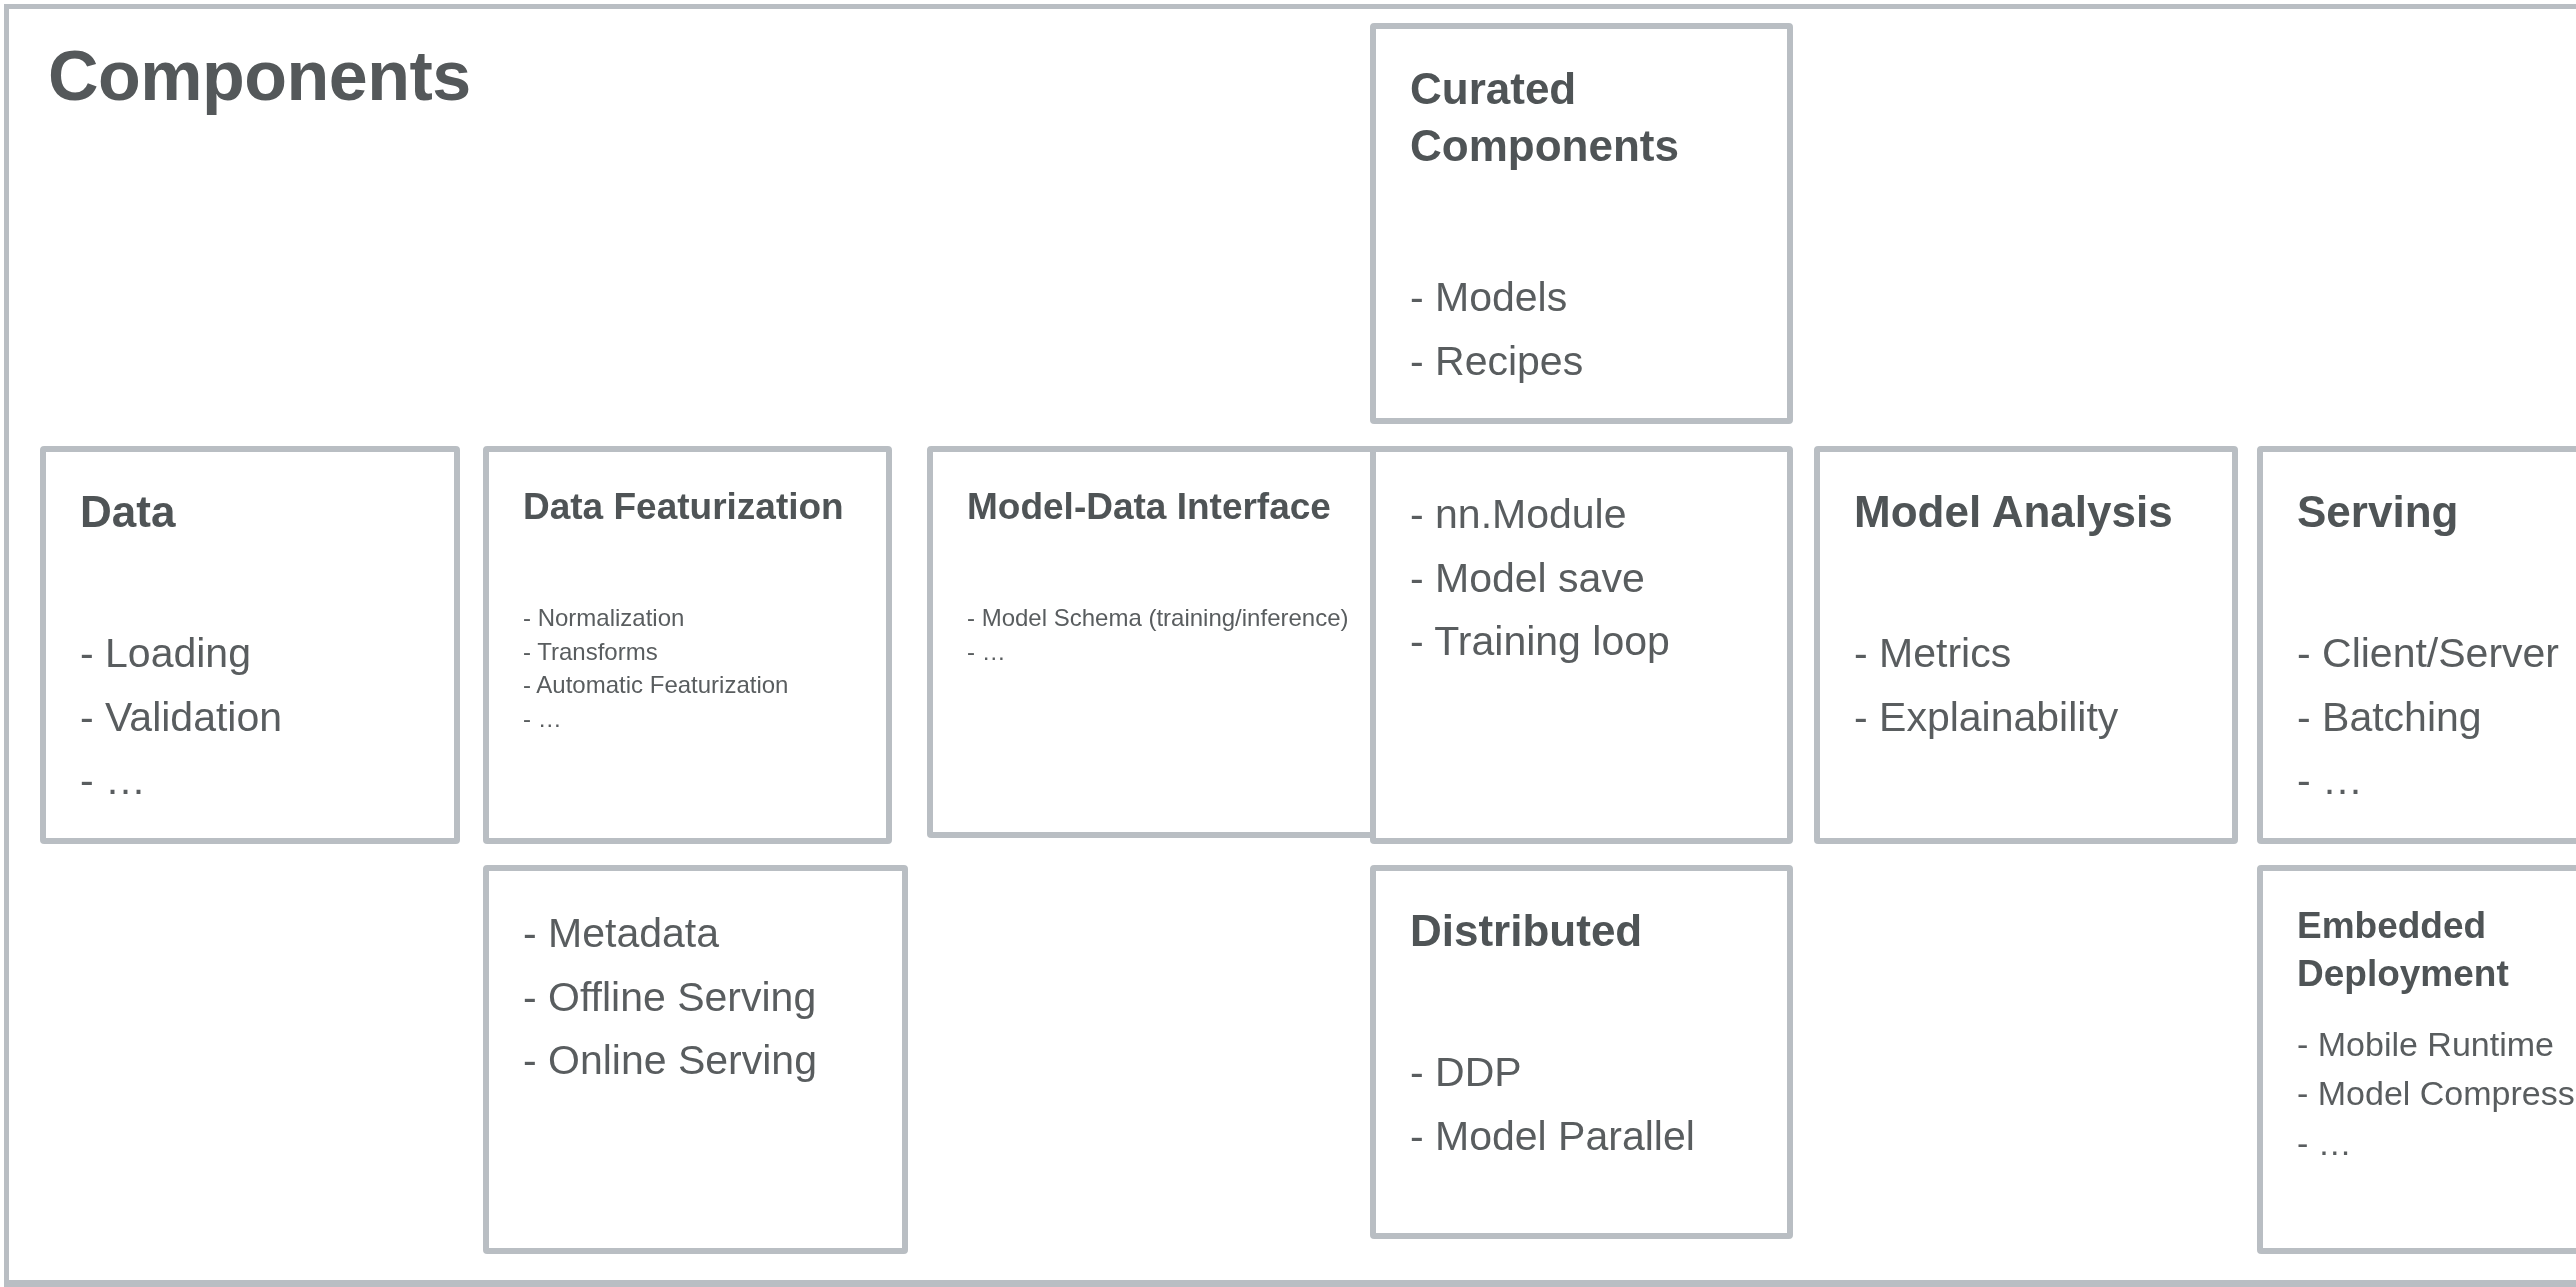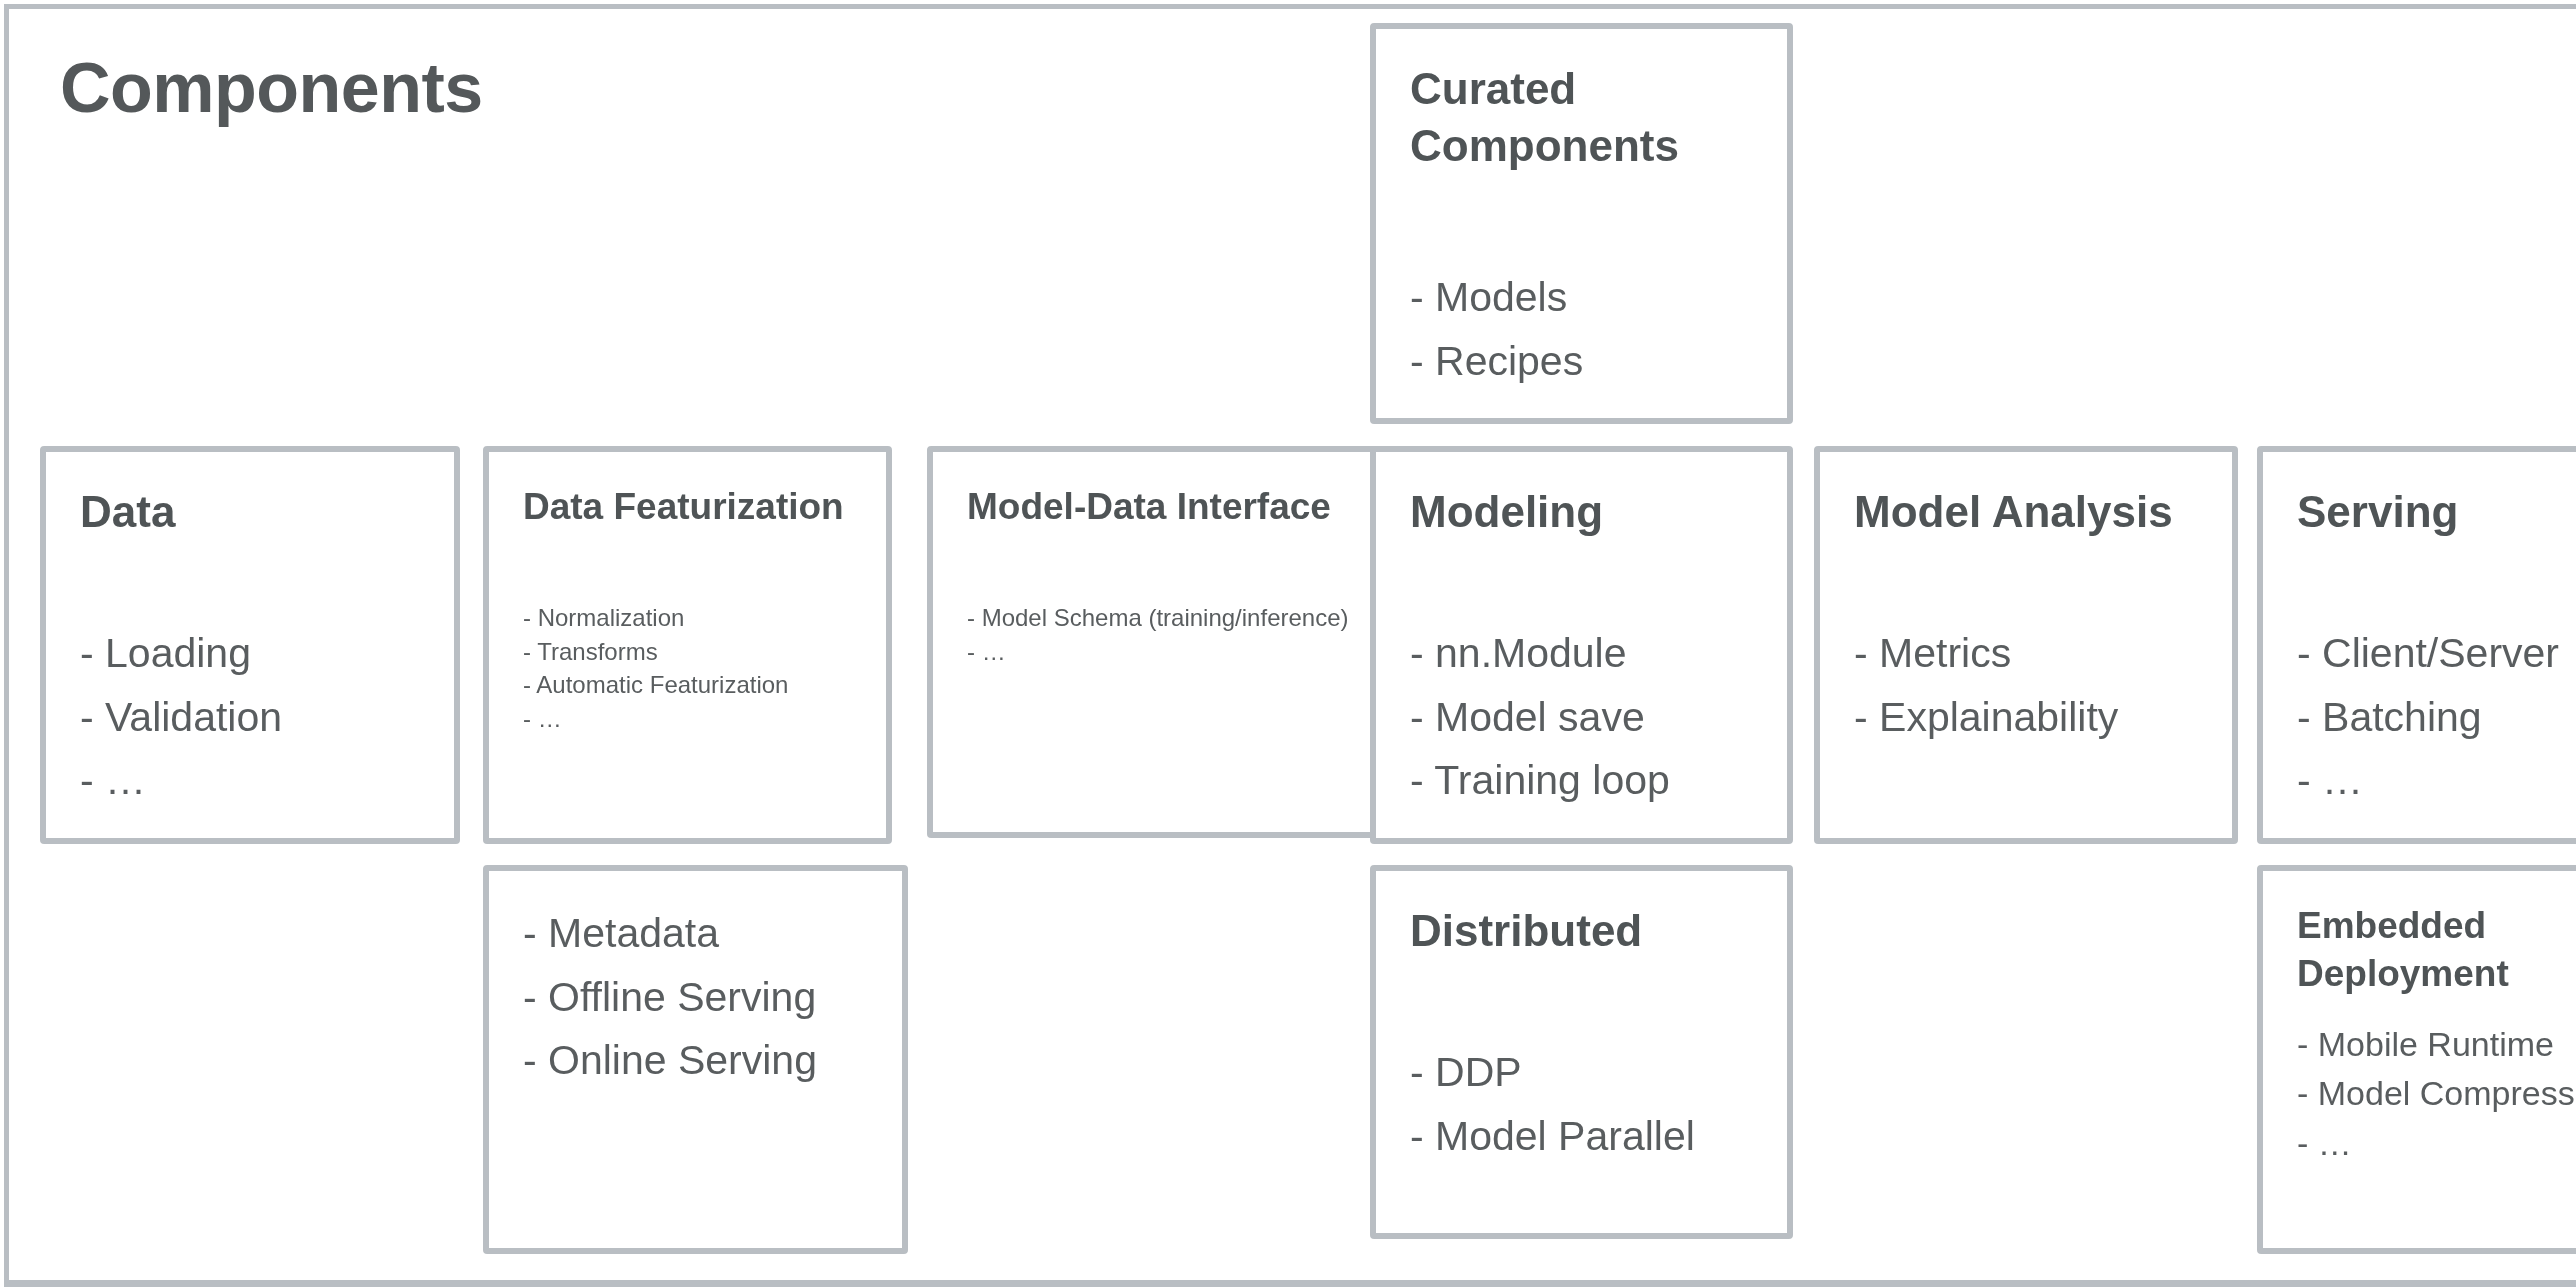--- a/index.html
+++ b/index.html
@@ -24,21 +24,21 @@
     pointer-events: none;
   }
   .page-title {
     position: absolute;
     left: 44px;
     top: 32px;
     font-size: 70px;
     font-weight: 700;
     letter-spacing: -0.5px;
     color: #54585a;
-    margin: 16px;
+    margin: 4px;
   }
   .box {
     position: absolute;
     box-sizing: border-box;
     background: #ffffff;
     border: 6.2px solid #b9bec3;
     border-radius: 4.1px;
     padding: 31px 34px 28px 34px;
   }
   .box-title {
@@ -109,21 +109,20 @@
 
   <section class="box r23 pos-mdi">
     <h2 class="box-title title-sm">Model-Data Interface</h2>
     <div class="items items-sm">
       <div class="item">- Model Schema (training/inference)</div>
       <div class="item">- …</div>
     </div>
   </section>
 
   <section class="box r23 pos-modeling">
-    <h2 class="box-title title-lg">Modeling</h2>
     <div class="items items-lg">
       <div class="item">- nn.Module</div>
       <div class="item">- Model save</div>
       <div class="item">- Training loop</div>
     </div>
   </section>
 
   <section class="box r23 pos-analysis">
     <h2 class="box-title title-lg">Model Analysis</h2>
     <div class="items items-lg">

